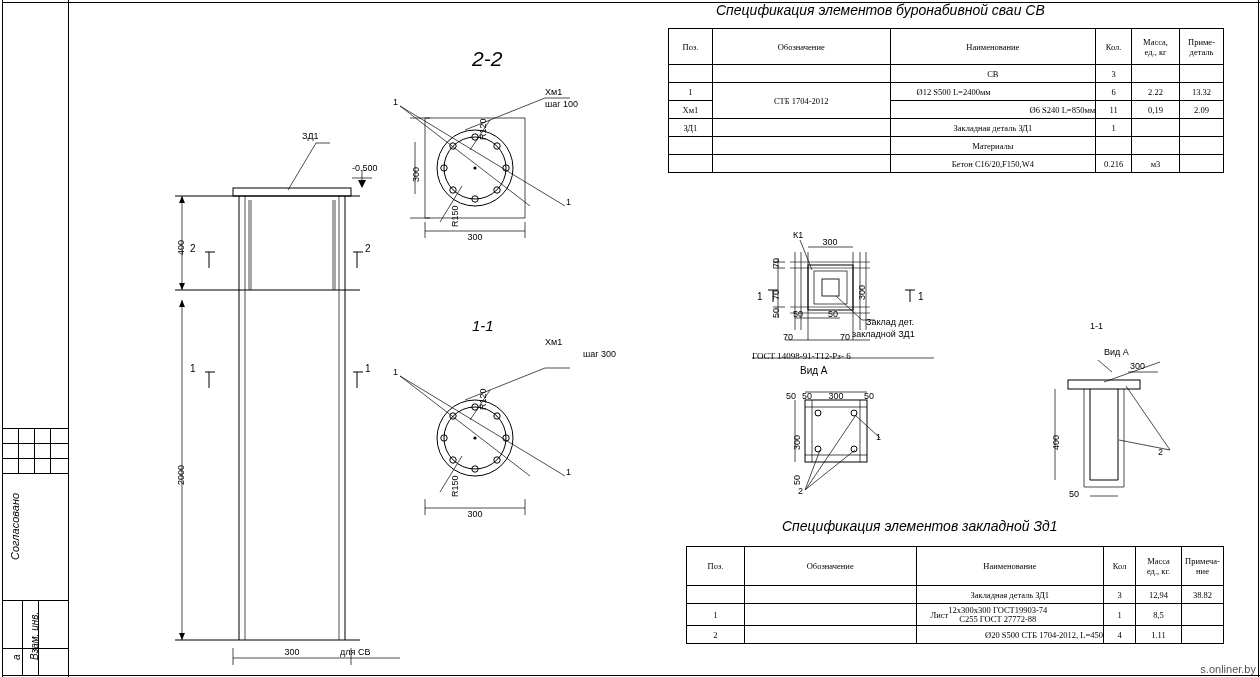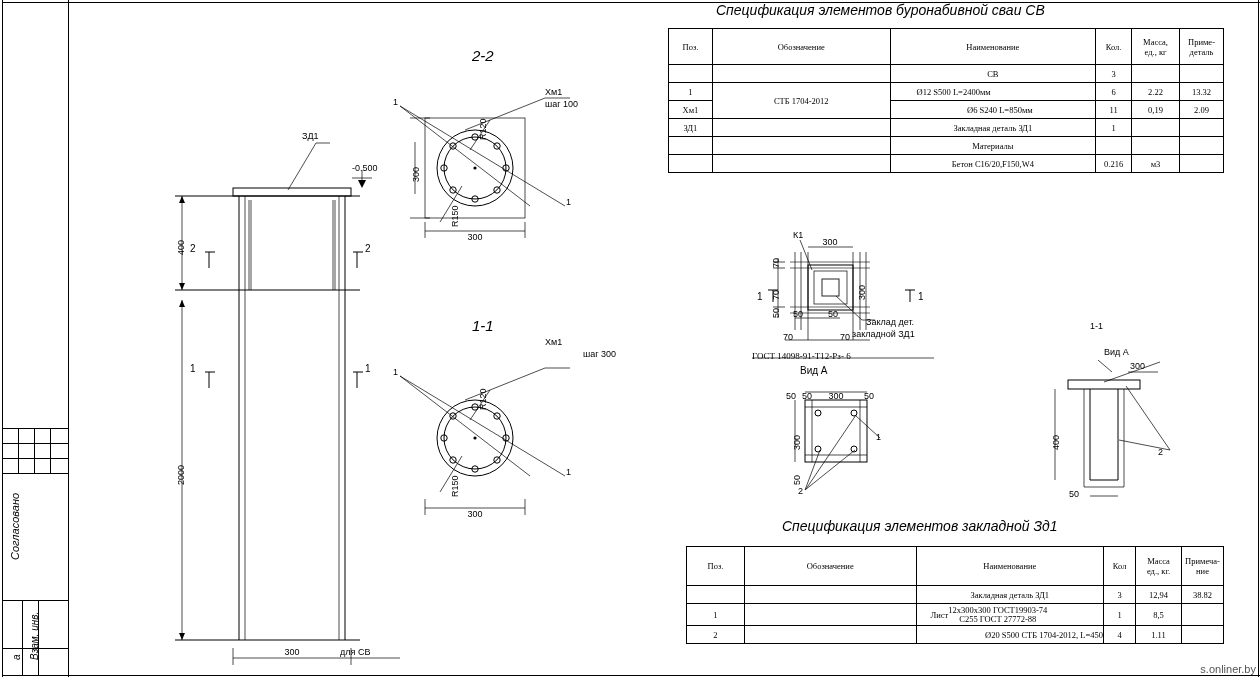--- a/index.html
+++ b/index.html
@@ -227,21 +227,21 @@
 <div class="txt" style="left:352px;top:164px;">-0.500</div>
 <div class="txt rot" style="left:177px;top:255px;">400</div>
 <div class="txt rot" style="left:177px;top:485px;">2000</div>
 <div class="txt c" style="left:292px;top:648px;">300</div>
 <div class="txt" style="left:340px;top:648px;">для СВ</div>
 <div class="txt" style="left:190px;top:244px;font-size:10px;">2</div>
 <div class="txt" style="left:365px;top:244px;font-size:10px;">2</div>
 <div class="txt" style="left:190px;top:364px;font-size:10px;">1</div>
 <div class="txt" style="left:365px;top:364px;font-size:10px;">1</div>
 
-<div class="txt ital" style="left:472px;top:48px;font-size:15px;text-align:right;">2-2</div>
+<div class="txt ital" style="left:472px;top:48px;font-size:21px;text-align:right;">2-2</div>
 <div class="txt" style="left:545px;top:88px;">Хм1</div>
 <div class="txt" style="left:545px;top:100px;">шаг 100</div>
 <div class="txt rot" style="left:479px;top:140px;">R120</div>
 <div class="txt rot" style="left:451px;top:227px;">R150</div>
 <div class="txt rot" style="left:412px;top:182px;">300</div>
 <div class="txt c" style="left:475px;top:233px;">300</div>
 <div class="txt" style="left:393px;top:98px;">1</div>
 <div class="txt" style="left:566px;top:198px;">1</div>
 
 <div class="txt ital" style="left:472px;top:318px;font-size:15px;">1-1</div>
@@ -323,21 +323,21 @@
   <tr>
     <td>1</td>
     <td rowspan="2">СТБ 1704-2012</td>
     <td style="text-align:left;padding-left:26px;">Ø12  S500                    L=2400мм</td>
     <td>6</td>
     <td>2.22</td>
     <td>13.32</td>
   </tr>
   <tr>
     <td>Хм1</td>
-    <td style="text-align:center;padding-left:14px;">Ø6  S240                      L=850мм</td>
+    <td style="text-align:right;padding-left:14px;">Ø6  S240                      L=850мм</td>
     <td>11</td>
     <td>0,19</td>
     <td>2.09</td>
   </tr>
   <tr>
     <td>ЗД1</td>
     <td></td>
     <td>Закладная деталь ЗД1</td>
     <td>1</td>
     <td></td>

